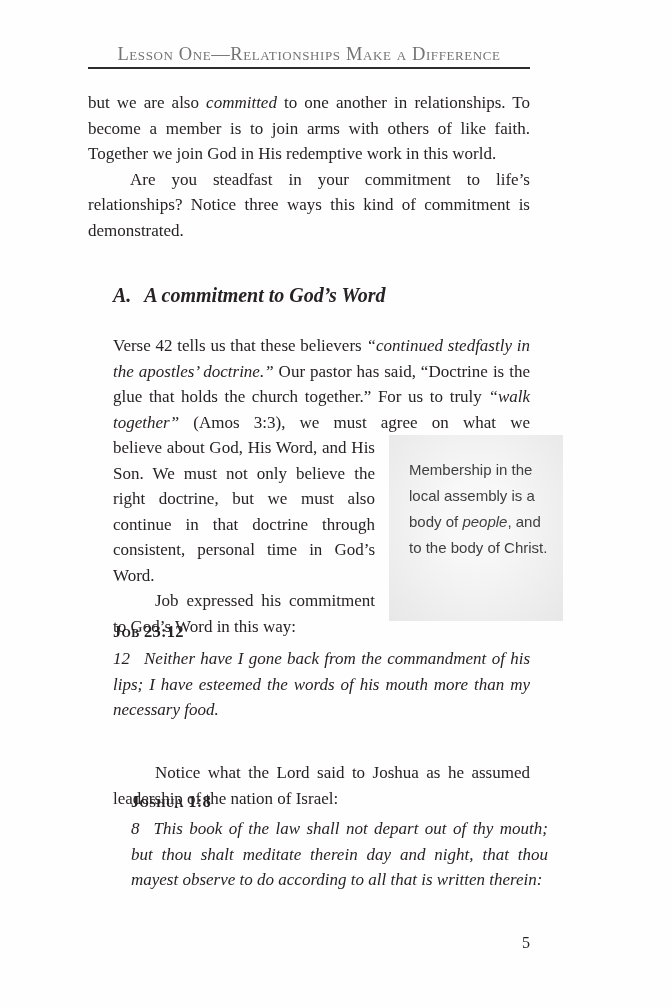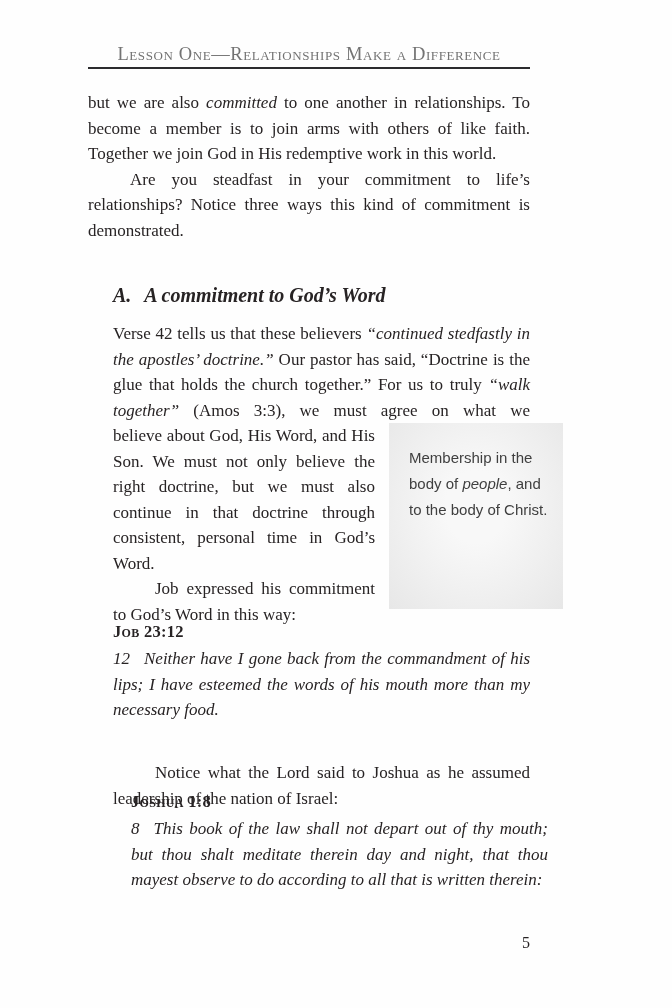--- a/index.html
+++ b/index.html
@@ -24,21 +24,21 @@
   .block { position:absolute; left:0; width:442px; }
   .sec-block { position:absolute; left:25px; width:417px; }
 
   p { margin:0; font-size:17px; line-height:25.5px; text-align:justify; }
   .indent { text-indent:42px; }
   .justify-all { text-align-last:justify; }
   em { font-style:italic;margin-top:20px; }
 
   .sec-heading {
     font-size:20px; font-weight:bold; font-style:italic;
-    margin:0 0 14px 0; line-height:24px; text-align:left;
+    margin:0 0 26px 0; line-height:24px; text-align:left;
   }
   .sec-heading .sec-label { margin-right:13px; }
 
   .callout {
     float:right; width:140px; height:164px;
     padding:22px 14px 0 20px;
     margin-left:14px; margin-right:-33px; margin-bottom:6px;
     background:radial-gradient(ellipse at 50% 45%, #f8f8f8 25%, #e7e7e7 100%);
     font-family:"Liberation Sans","DejaVu Sans",sans-serif;
     font-size:15px; line-height:26px; color:#3f3f3f;
@@ -75,20 +75,21 @@
     <div class="sec-block" style="top:283px;">
       <h2 class="sec-heading"><span class="sec-label">A.</span><span>A commitment to God’s Word</span></h2>
 
       <div>
         <p class="justify-all"><span>Verse 42 tells us that these believers </span><em>“continued stedfastly in the apostles’ doctrine.”</em><span> Our pastor has said, “Doctrine is the glue that holds the church together.” For us to truly </span><em>“walk together”</em><span> (Amos 3:3), we must agree on what we</span></p>
       </div>
 
       <div>
         <aside class="callout">
           <div class="co-line"><span>Membership in the</span></div>
+          <div class="co-line"><span>local assembly is a</span></div>
           <div class="co-line"><span>body of </span><em>people</em><span>, and</span></div>
           <div class="co-line"><span>to the body of Christ.</span></div>
         </aside>
         <p>believe about God, His Word, and His Son. We must not only believe the right doctrine, but we must also continue in that doctrine through consistent, personal time in God’s Word.</p>
         <p class="indent">Job expressed his commitment to God’s Word in this way:</p>
       </div>
     </div>
 
     <div class="sec-block" style="top:619px;">
       <div class="scripture-ref">Job 23:12</div>

